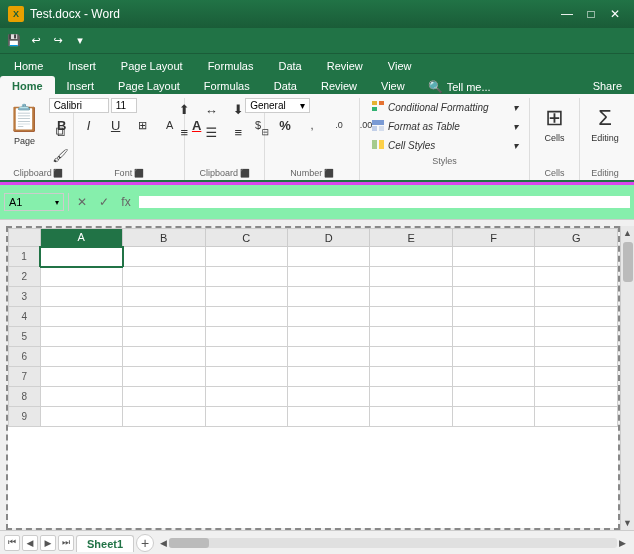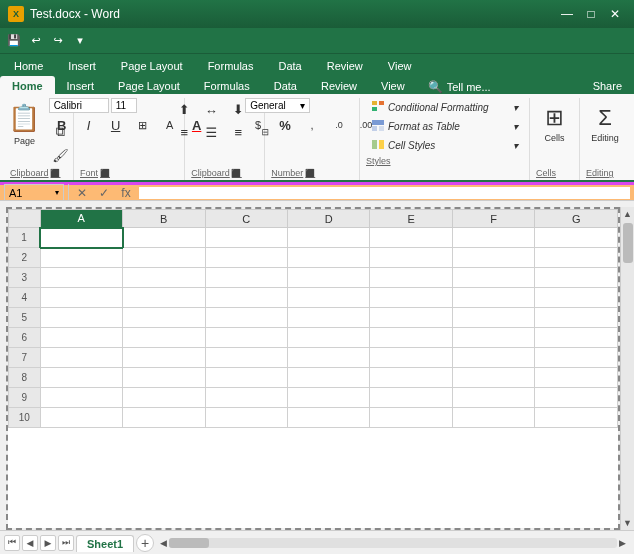--- a/index.html
+++ b/index.html
@@ -91,22 +91,22 @@
       flex: 1;
     }
     .ribbon-group-label {
       font-size: 9px;
       color: #666;
       padding: 2px 0;
       text-align: center;
       width: 100%;
       display: flex;
       align-items: center;
-      gap: 2px;
-      text-decoration: underline;
+      justify-content: center;
+      gap: 2px;
     }
 
     .ribbon-btn-small {
       display: flex;
       align-items: center;
       justify-content: center;
       width: 26px;
       height: 22px;
       cursor: pointer;
       border-radius: 2px;
@@ -175,23 +175,23 @@
       cursor: pointer;
       border-radius: 3px;
       font-size: 9px;
       color: #333;
       text-align: center;
       gap: 2px;
     }
 
     
     .formula-bar {
-      background: #fdba74;
+      background: #86efac;
       border-bottom: 1px solid #ccc;
-      height: 16px;
+      height: 35px;
       display: flex;
       align-items: center;
       padding: 0 4px;
       gap: 4px;
     }
     .name-box {
       width: 60px;
       border: 1px solid #ccc;
       padding: 1px 4px;
       font-size: 11px;
@@ -635,30 +635,20 @@
             <tr class="grid-row">
               <td class="row-num">9</td>
               <td class="normal-cell"></td>
               <td class="normal-cell"></td>
               <td class="normal-cell"></td>
               <td class="normal-cell"></td>
               <td class="normal-cell"></td>
               <td class="normal-cell"></td>
               <td class="normal-cell"></td>
             </tr>
-            <tr class="grid-row">
-              <td class="row-num">10</td>
-              <td class="normal-cell"></td>
-              <td class="normal-cell"></td>
-              <td class="normal-cell"></td>
-              <td class="normal-cell"></td>
-              <td class="normal-cell"></td>
-              <td class="normal-cell"></td>
-              <td class="normal-cell"></td>
-            </tr>
           </tbody>
         </table>
       </div>
     </div>
 
     <div class="v-scrollbar" style="margin-right:0; margin-top:0;">
       <div class="scroll-btn">▲</div>
       <div class="scroll-thumb"></div>
       <div style="flex:1;"></div>
       <div class="scroll-btn">▼</div>

